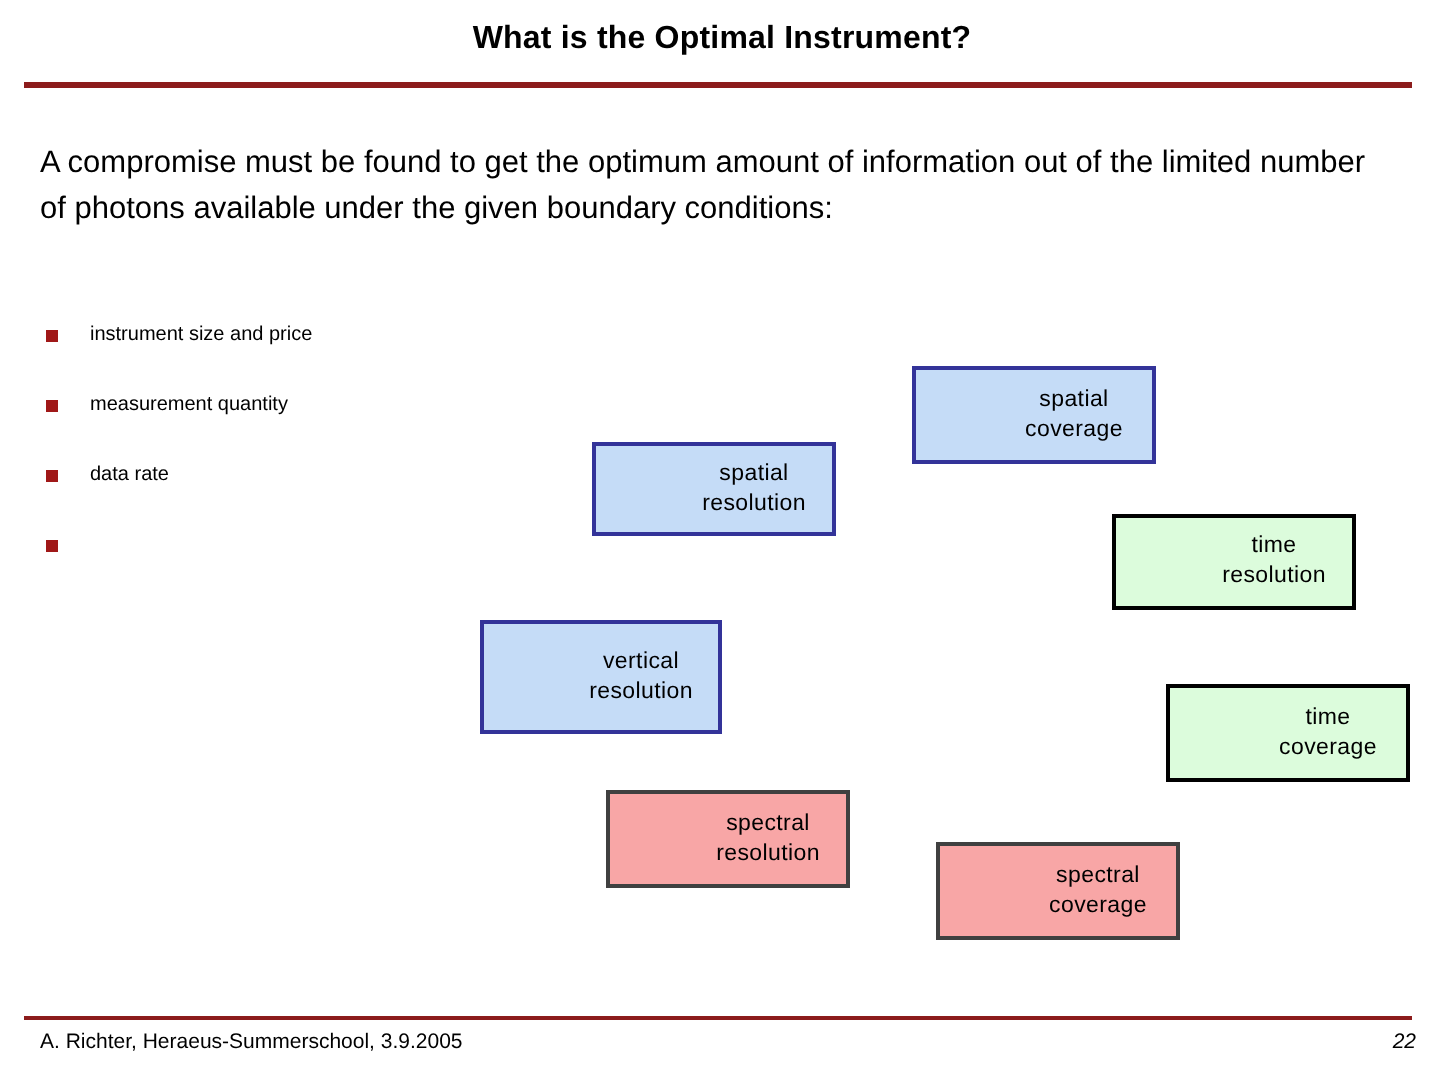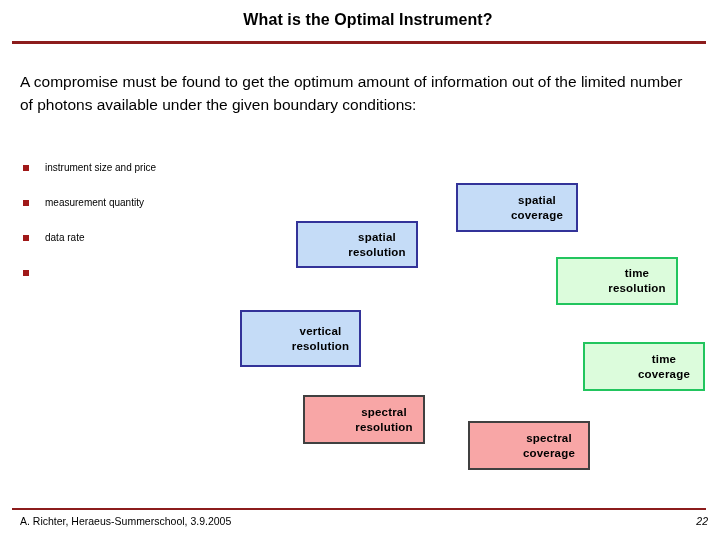--- a/index.html
+++ b/index.html
@@ -13,21 +13,21 @@
     height: 540px;
     background: #ffffff;
     overflow: hidden;
     font-family: "Liberation Sans", sans-serif;
     color: #000000;
   }
 
   
   #slide-title {
     position: absolute;
-    left: 20px;
+    left: 13px;
     top: 11px;
     width: 696px;
     text-align: center;
     font-size: 16px;
     font-weight: bold;
     color: #000000;
     letter-spacing: 0.1px;
   }
   #title-rule {
     position: absolute;
@@ -75,33 +75,33 @@
 
   
   .dbox {
     position: absolute;
     box-sizing: border-box;
     display: flex;
     align-items: center;
     justify-content: center;
     text-align: center;
     font-size: 11.5px;
-    font-weight: bold;
+    font-weight: normal;
     line-height: 15px;
     color: #000000;
     letter-spacing: 0.2px;
     padding-left: 40px;
   }
   .dbox.blue {
     background: #C5DCF7;
     border: 2px solid #333399;
   }
   .dbox.green {
     background: #DCFCDC;
-    border: 2px solid #22c55e;
+    border: 2px solid #000000;
   }
   .dbox.red {
     background: #F8A6A6;
     border: 2px solid #404040;
   }
 
   
   #footer-rule {
     position: absolute;
     left: 12px;

